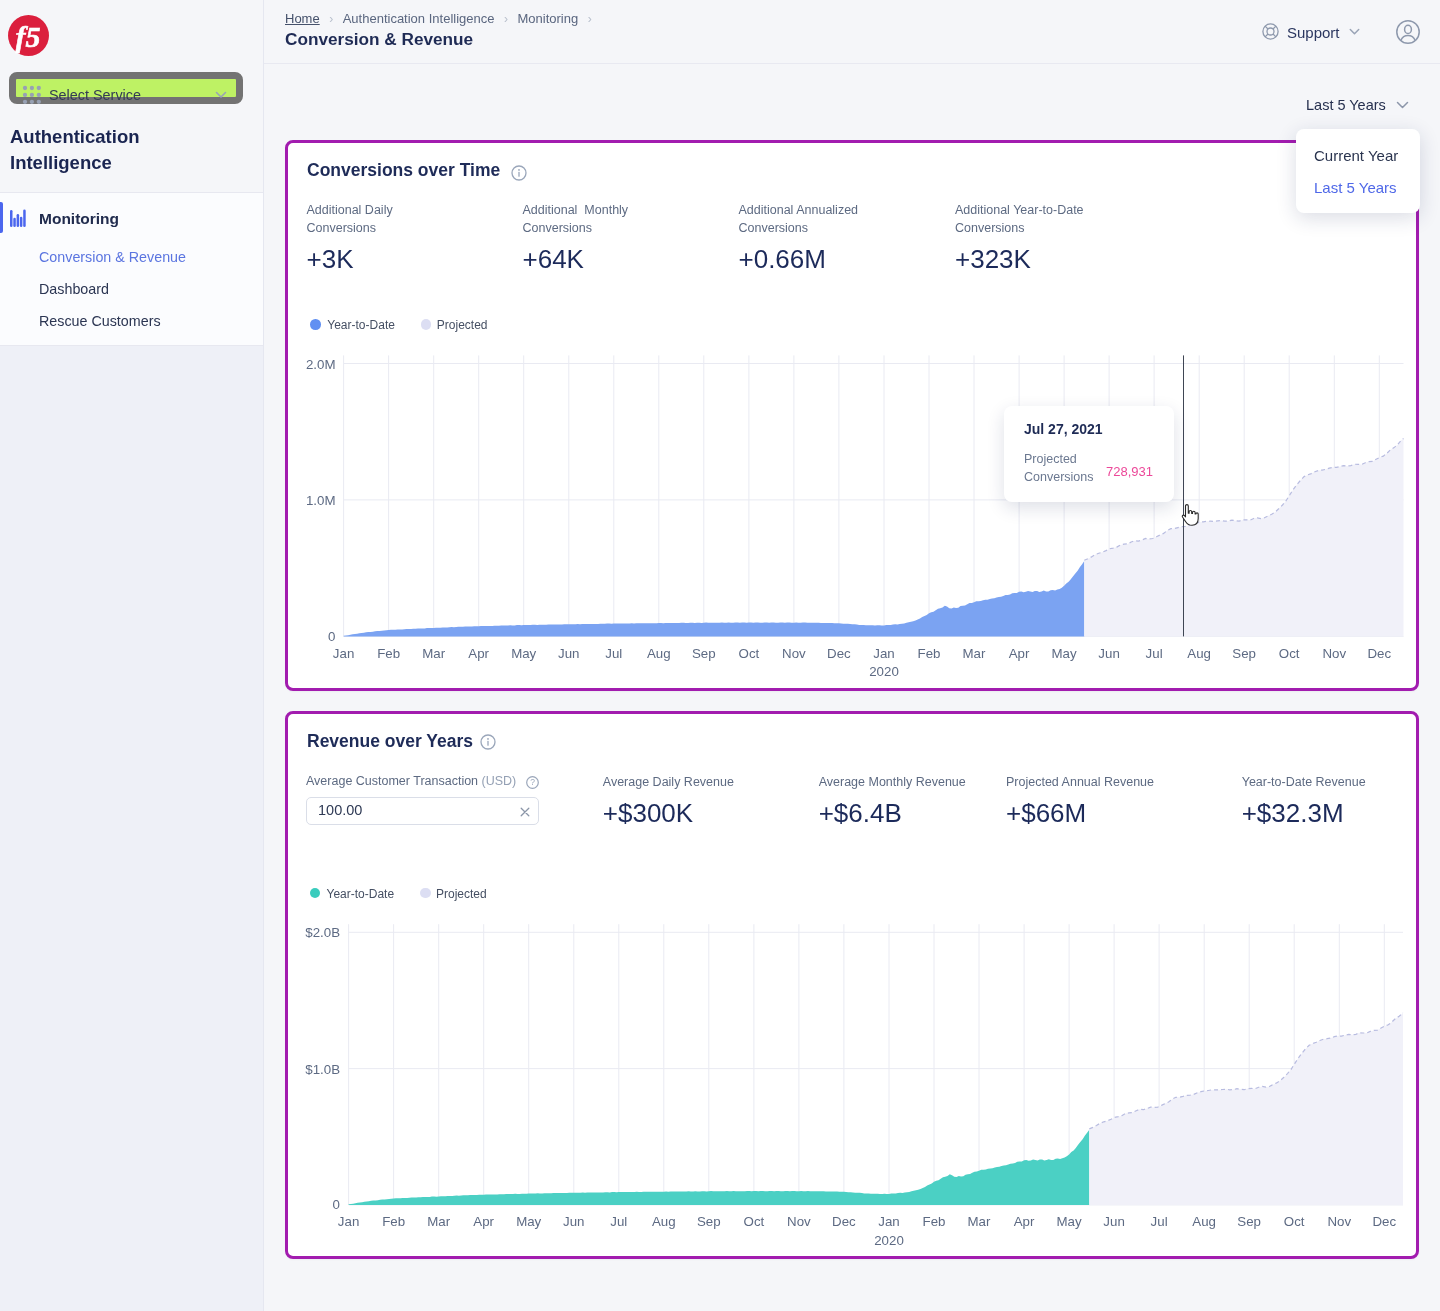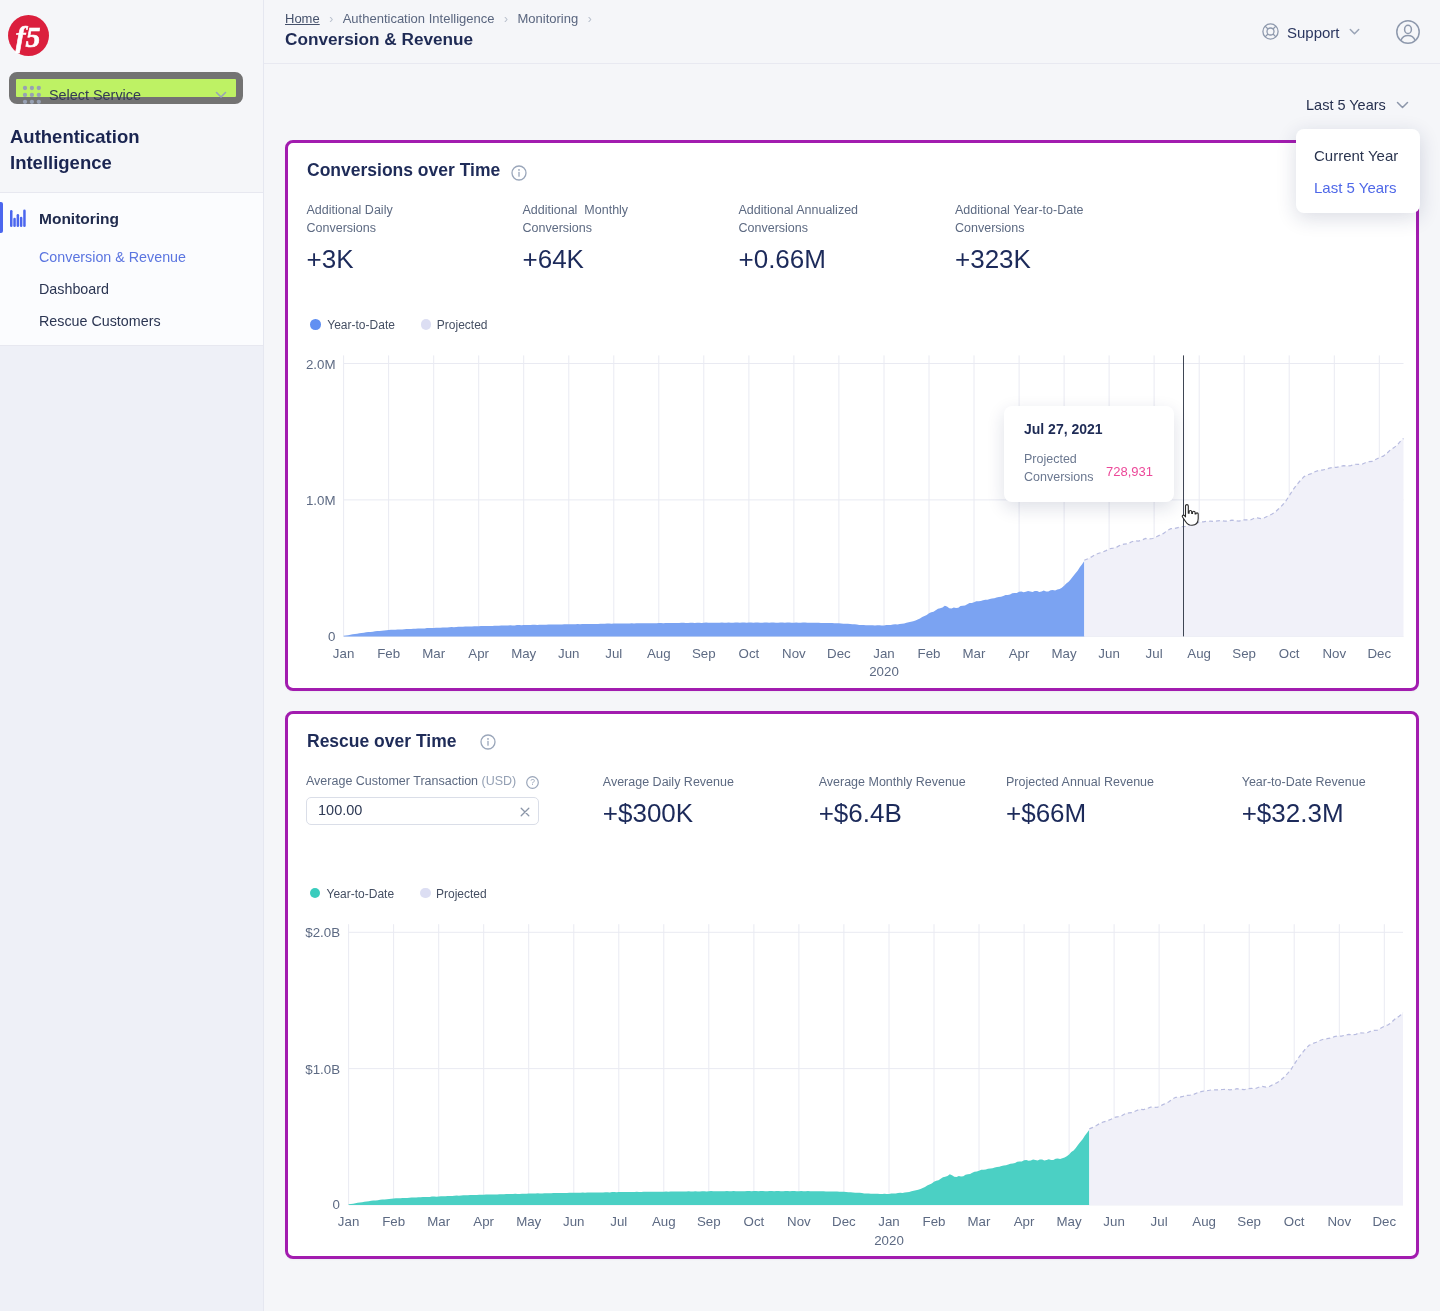--- a/index.html
+++ b/index.html
@@ -220,21 +220,21 @@
 <path d="M6.5 2 C6.5 1.2 7.1 0.6 7.9 0.6 C8.7 0.6 9.3 1.2 9.3 2 L9.3 9.2 L10.1 9.2 L10.1 7.8 C10.1 7.1 10.7 6.5 11.4 6.5 C12.1 6.5 12.7 7.1 12.7 7.8 L12.7 9.4 L13.5 9.4 L13.5 8.6 C13.5 7.9 14.1 7.3 14.8 7.3 C15.5 7.3 16.1 7.9 16.1 8.6 L16.1 10 L16.9 10 C16.9 9.4 17.4 8.9 18 8.9 C18.7 8.9 19.2 9.4 19.2 10.1 L19.2 14.6 C19.2 18.6 16.8 21.3 13 21.3 C9.8 21.3 8.4 20.2 6.7 17.7 L3.5 13 C3.1 12.4 3.3 11.7 3.9 11.3 C4.4 11 5.1 11.1 5.5 11.6 L6.5 12.8 Z" fill="#fff" stroke="#2a2a2a" stroke-width="1.1" stroke-linejoin="round"></path>
 </svg>
   <div class="tooltip">
     <div class="tt-title">Jul 27, 2021</div>
     <div class="tt-label">Projected Conversions</div>
     <div class="tt-val">728,931</div>
   </div>
 </div>
 
 <div class="card card2">
-  <div class="card-title">Rescue over Time</div>
+  <div class="card-title">Revenue over Years</div>
   <svg class="abs" style="left:191.5px;top:19.5px;" width="16" height="16" viewBox="0 0 16 16">
 <circle cx="8" cy="8" r="7" fill="none" stroke="#9aa6ba" stroke-width="1.3"></circle>
 <circle cx="8" cy="4.9" r="0.9" fill="#9aa6ba"></circle>
 <rect x="7.35" y="6.8" width="1.3" height="5" rx="0.6" fill="#9aa6ba"></rect>
 </svg>
   <div class="acx-label">Average Customer Transaction <span class="usd">(USD)</span></div>
   <svg class="abs" style="left:238px;top:62px;" width="13" height="13" viewBox="0 0 13 13">
 <circle cx="6.5" cy="6.5" r="5.8" fill="none" stroke="#9aa6ba" stroke-width="1.2"></circle>
 <text x="6.5" y="9.4" text-anchor="middle" font-family="Liberation Sans, sans-serif" font-size="8.5" fill="#9aa6ba">?</text>
 </svg>

